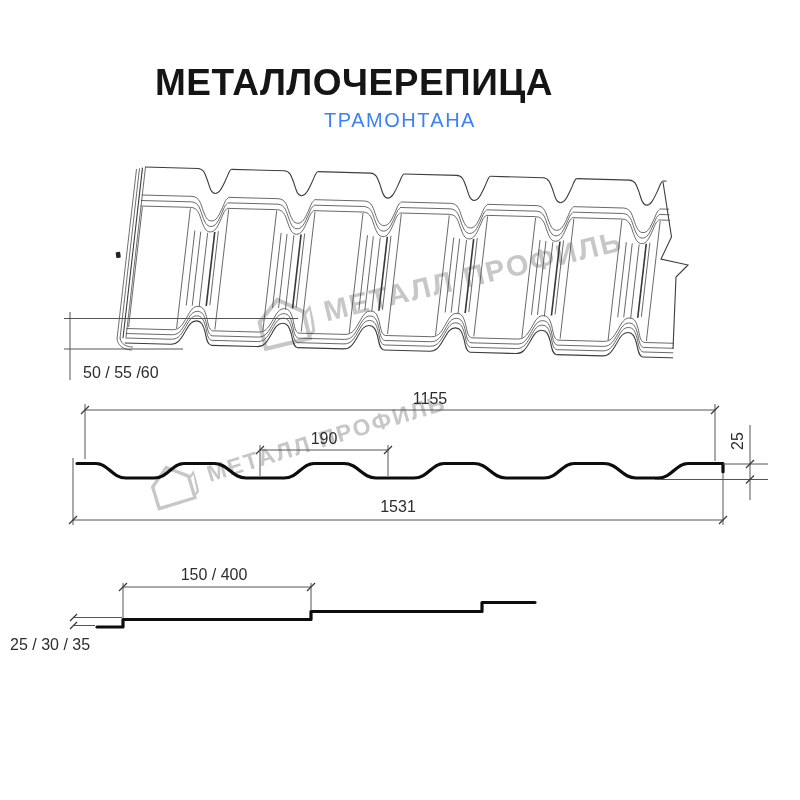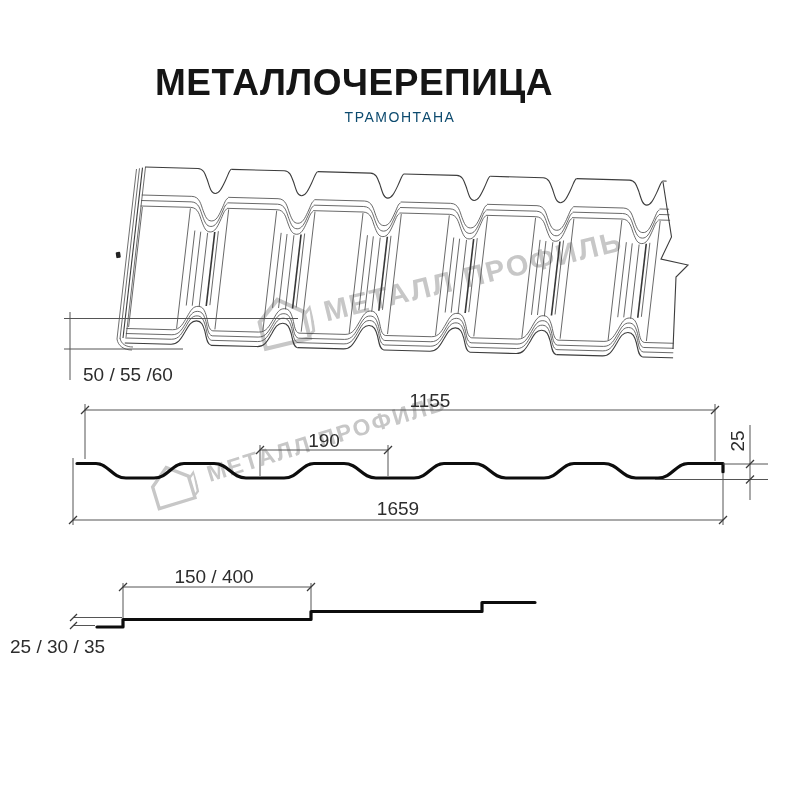--- a/index.html
+++ b/index.html
@@ -1,22 +1,22 @@
 <!DOCTYPE html>
 <html><head>
 <meta charset="utf-8">
 <style>
   html,body{margin:0;padding:0;background:#fff;}
   .canvas{position:relative;width:800px;height:800px;background:#fff;overflow:hidden;
           font-family:"Liberation Sans",sans-serif;}
   .title{position:absolute;top:62px;left:0;width:708px;text-align:center;
          font-size:37px;font-weight:800;letter-spacing:.5px;color:#151515;}
   .subtitle{position:absolute;top:109px;left:0;width:800px;text-align:center;
-            font-size:14px;font-weight:500;letter-spacing:1.5px;color:#0c4a6e;}
-  .dim{position:absolute;font-size:19px;color:#2d2d2d;white-space:nowrap;z-index:5;}
+            font-size:20px;font-weight:500;letter-spacing:1.5px;color:#3b82f6;}
+  .dim{position:absolute;font-size:16px;color:#2d2d2d;white-space:nowrap;z-index:5;}
   .dim.center{transform:translateX(-50%);}
   .dim.rot{transform:translate(-50%,-50%) rotate(-90deg);}
   .wm{position:absolute;display:flex;align-items:center;gap:12px;font-weight:700;
       color:#c7c7c7;transform-origin:0 50%;z-index:1;white-space:nowrap;}
   .wm .txt{letter-spacing:2px;}
   #wm1{left:256px;top:302px;font-size:29px;transform:rotate(-13.5deg);}
   #wm2{left:150px;top:470px;font-size:23px;transform:rotate(-17deg);}
   svg.art{position:absolute;left:0;top:0;z-index:2;}
   .ln{stroke:#4a4a4a;stroke-width:.8;fill:none;}
   .lnb{stroke:#383838;stroke-width:1.6;fill:none;}
@@ -164,17 +164,17 @@
         <line x1="70" y1="621" x2="77" y2="614" class="tick"></line>
         <line x1="70" y1="629" x2="77" y2="622" class="tick"></line>
       </g>
     </g>
   </svg>
 
   <div class="dim" style="left:83px;top:364px;">50 / 55 /60</div>
   <div class="dim center" style="left:400px;top:390px;margin-left:30px;">1155</div>
   <div class="dim center" style="left:324px;top:430px;">190</div>
   <div class="dim rot" style="left:738px;top:441px;">25</div>
-  <div class="dim center" style="left:398px;top:498px;">1659</div>
+  <div class="dim center" style="left:398px;top:498px;">1531</div>
   <div class="dim center" style="left:214px;top:566px;">150 / 400</div>
   <div class="dim" style="left:10px;top:636px;">25 / 30 / 35</div>
 
 </div>
 
 </body></html>

